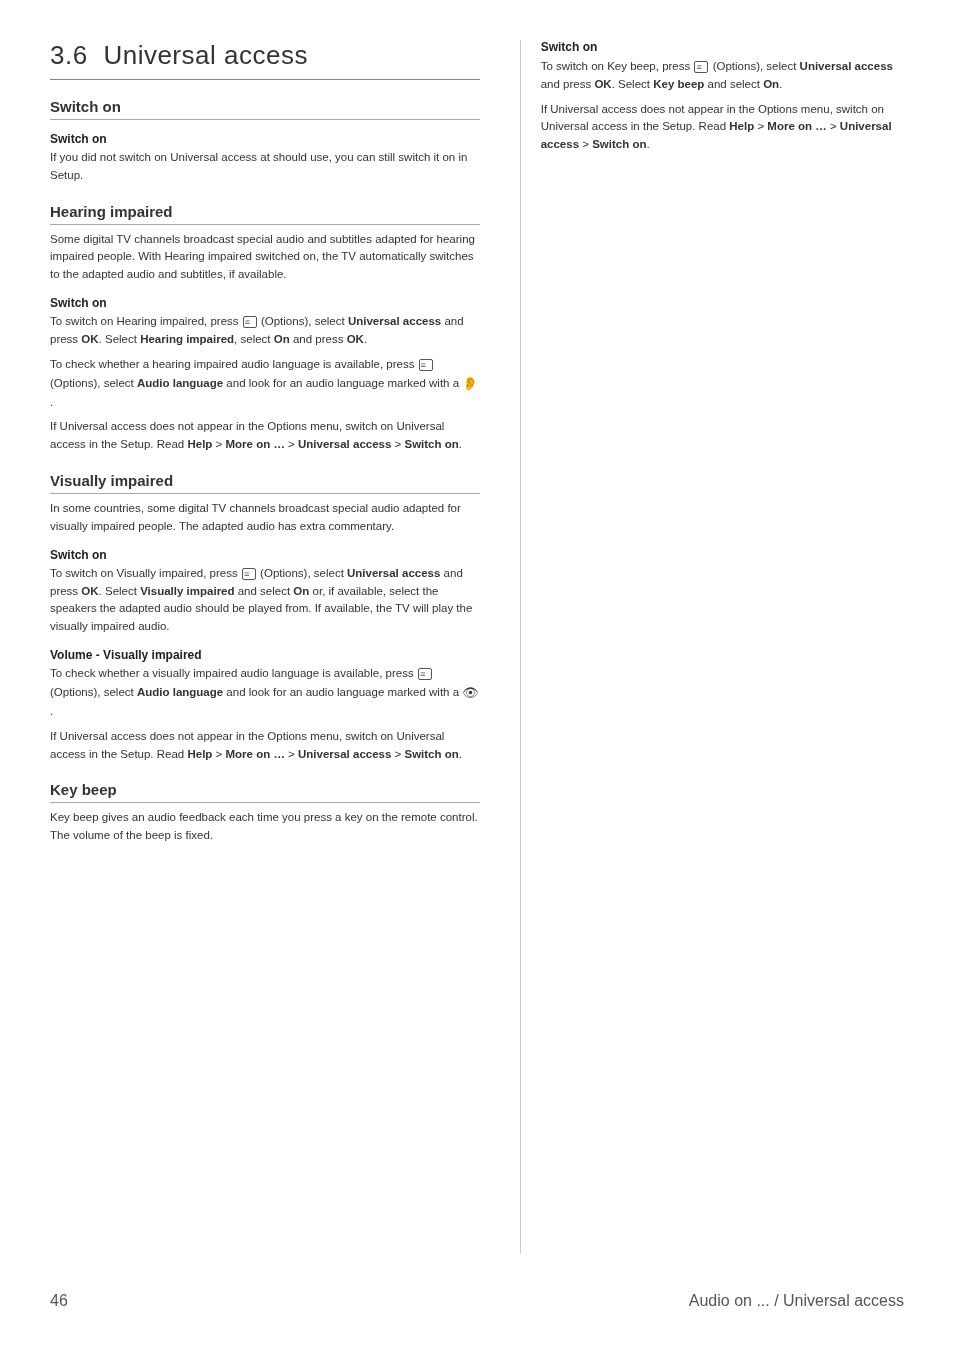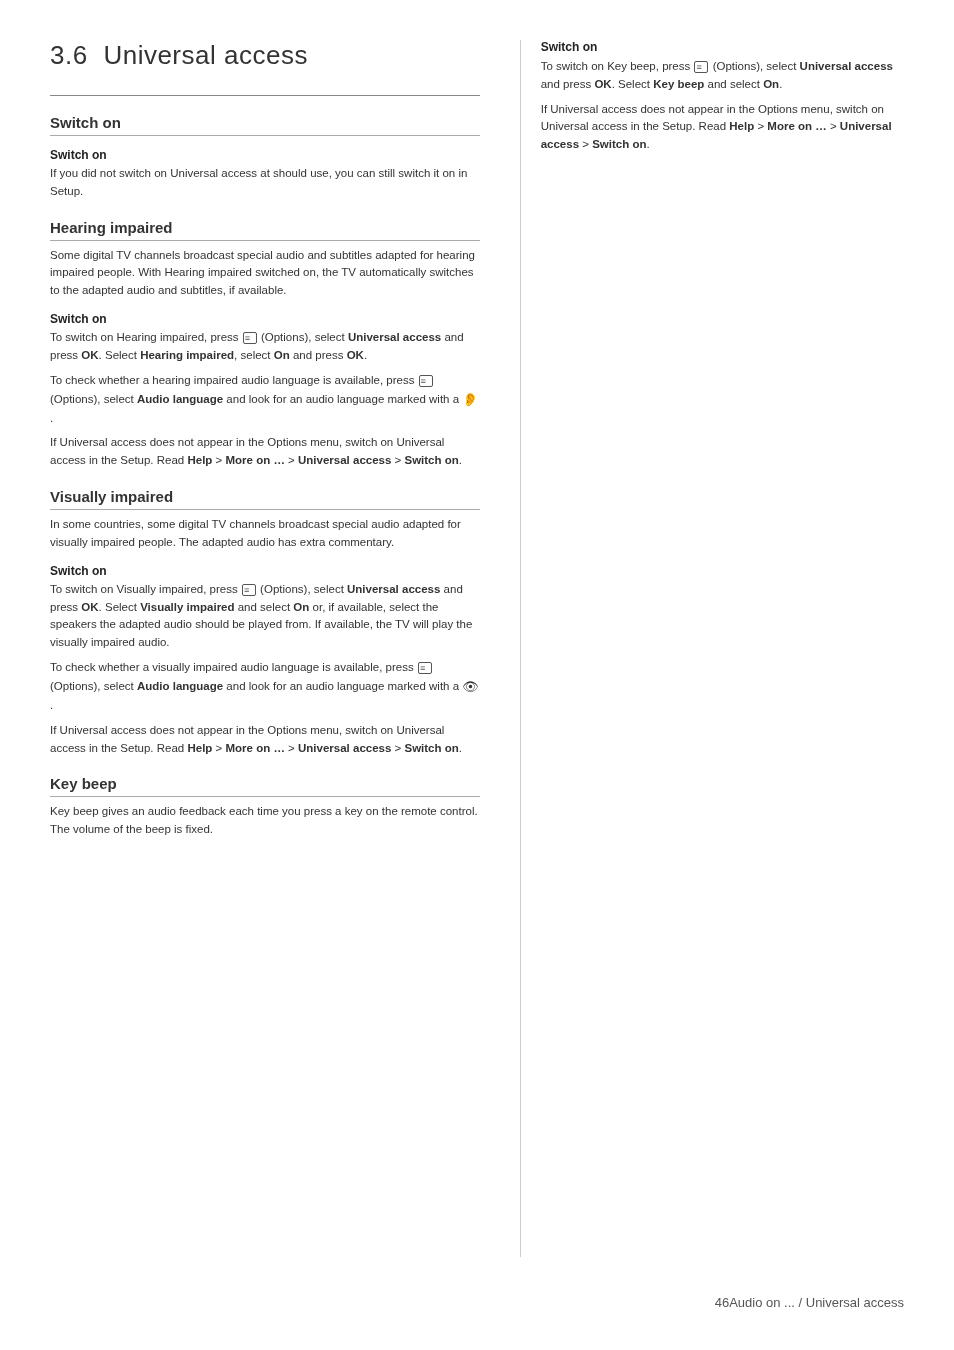--- a/index.html
+++ b/index.html
@@ -33,21 +33,21 @@
     .right-column {
       width: 45%;
       padding-left: 20px;
       border-left: 1px solid #ccc;
     }
     h1 {
       font-size: 26px;
       font-weight: 300;
       color: #333;
       margin-bottom: 10px;
-      padding-bottom: 24px;
+      padding-bottom: 8px;
       border-bottom: 1px solid #888;
       letter-spacing: 0.5px;
     }
     h1 span.title-num {
       font-weight: 300;
       margin-right: 8px;
     }
     .section-title {
       font-size: 15px;
       font-weight: bold;
@@ -81,25 +81,25 @@
       font-weight: bold;
     }
     .right-column .sub-title {
       font-size: 12px;
       font-weight: bold;
       margin-top: 0;
       margin-bottom: 4px;
     }
     .footer {
       display: flex;
-      justify-content: flex-end;
+      justify-content: space-between;
       align-items: flex-end;
       margin-top: 30px;
       padding-top: 8px;
-      font-size: 13px;
+      font-size: 16px;
       color: #555;
     }
     .options-icon {
       display: inline-block;
       width: 14px;
       height: 12px;
       border: 1.5px solid #555;
       border-radius: 2px;
       position: relative;
       vertical-align: middle;
@@ -162,20 +162,21 @@
       </p>
 
       <div class="section-title">Visually impaired</div>
       <p>In some countries, some digital TV channels broadcast special audio adapted for visually impaired people. The adapted audio has extra commentary.</p>
 
       <div class="sub-title">Switch on</div>
       <p>
         To switch on Visually impaired, press <span class="options-icon"></span> (Options), select <strong>Universal access</strong> and press <strong>OK</strong>. Select <strong>Visually impaired</strong> and select <strong>On</strong> or, if available, select the speakers the adapted audio should be played from. If available, the TV will play the visually impaired audio.
       </p>
 
+      <div class="sub-title">Volume - Visually impaired</div>
 
       <p>
         To check whether a visually impaired audio language is available, press <span class="options-icon"></span> (Options), select <strong>Audio language</strong> and look for an audio language marked with a <span class="eye-icon">👁</span>.
       </p>
       <p>
         If Universal access does not appear in the Options menu, switch on Universal access in the Setup. Read <strong>Help</strong> &gt; <strong>More on …</strong> &gt; <strong>Universal access</strong> &gt; <strong>Switch on</strong>.
       </p>
 
       <div class="section-title">Key beep</div>
       <p>Key beep gives an audio feedback each time you press a key on the remote control. The volume of the beep is fixed.</p>

